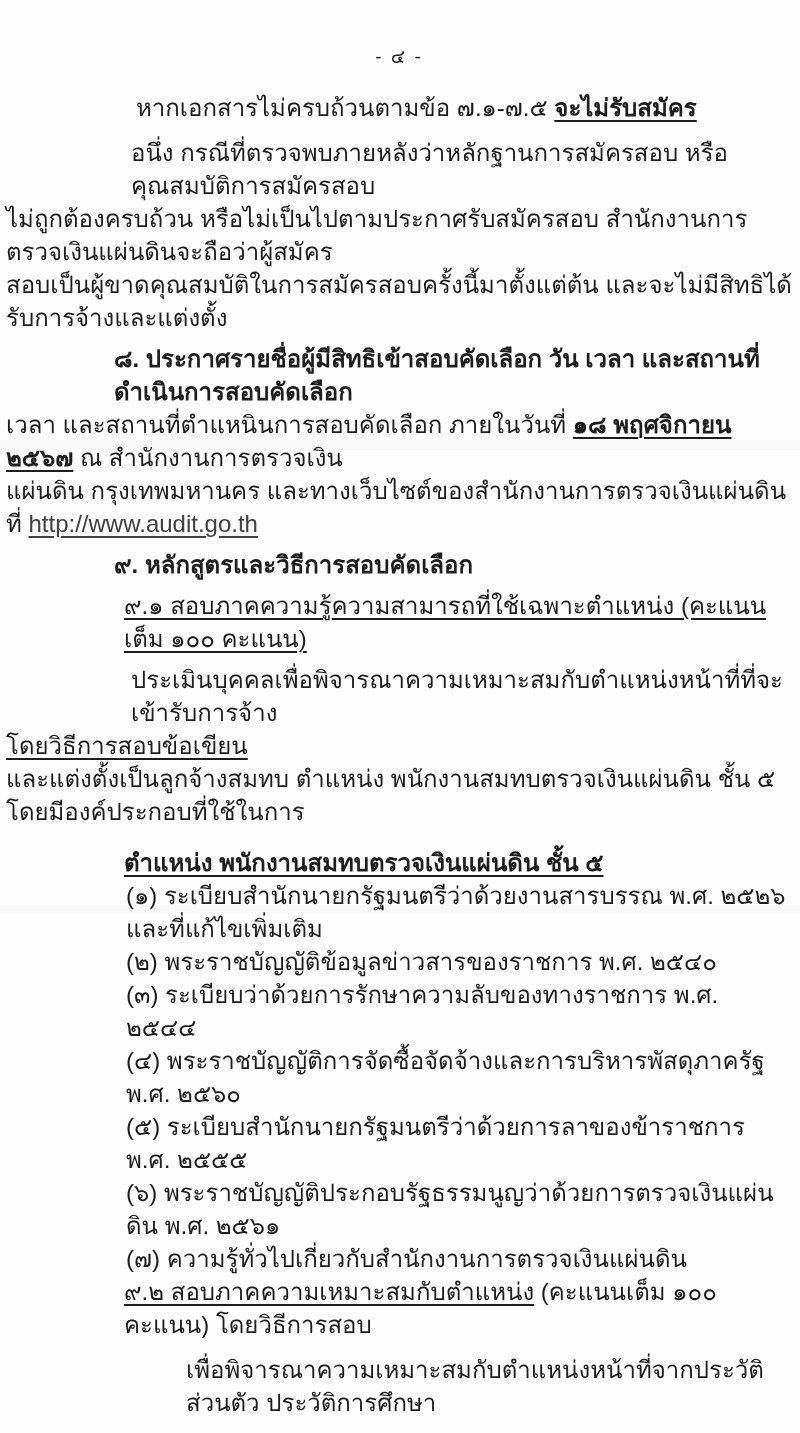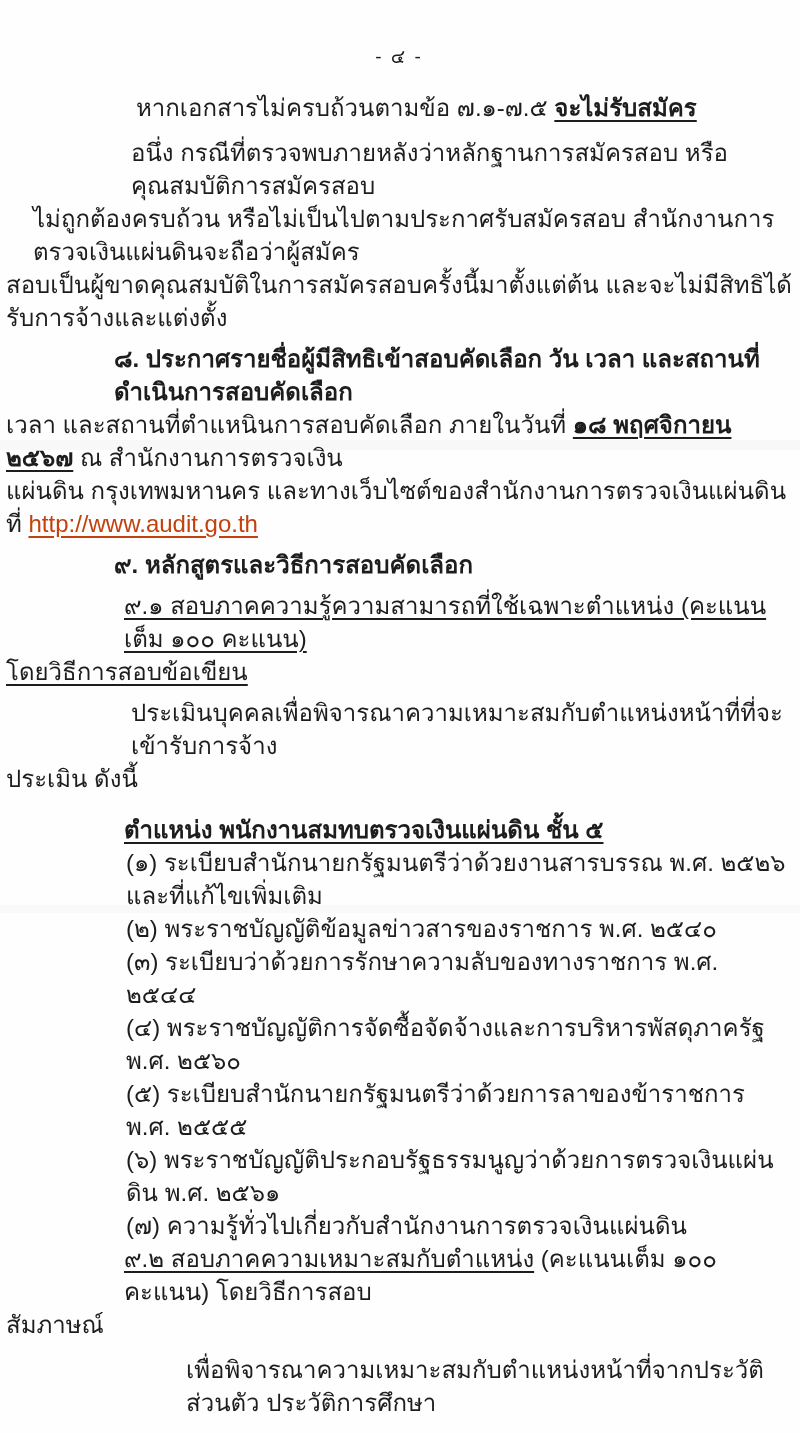--- a/index.html
+++ b/index.html
@@ -61,46 +61,45 @@
   }
   .seg.bold-underline {
     font-weight: bold;
     text-decoration: underline;
     text-underline-offset: 4px;
     text-decoration-thickness: 2px;
   }
   .seg.link {
     text-decoration: underline;
     text-underline-offset: 4px;
-    color: #c2410c;
+    color: #404040;
   }
 </style>
 </head>
 <body>
 
 <div class="page">
   <div class="page-number">- ๔ -</div>
   <div class="doc-body">
       <div class="line" style="padding-left: 130px;"><span class="seg plain">หากเอกสารไม่ครบถ้วนตามข้อ ๗.๑-๗.๕  </span><span class="seg bold-underline">จะไม่รับสมัคร</span></div>
       <div class="line" style="padding-left: 125px; margin-top: 12px;"><span class="seg plain">อนึ่ง กรณีที่ตรวจพบภายหลังว่าหลักฐานการสมัครสอบ หรือคุณสมบัติการสมัครสอบ</span></div>
-      <div class="line" style="padding-left: 0px; margin-left: 27px;"><span class="seg plain">ไม่ถูกต้องครบถ้วน หรือไม่เป็นไปตามประกาศรับสมัครสอบ สำนักงานการตรวจเงินแผ่นดินจะถือว่าผู้สมัคร</span></div>
+      <div class="line" style="padding-left: 0px;"><span class="seg plain">ไม่ถูกต้องครบถ้วน หรือไม่เป็นไปตามประกาศรับสมัครสอบ สำนักงานการตรวจเงินแผ่นดินจะถือว่าผู้สมัคร</span></div>
       <div class="line" style="padding-left: 0px;"><span class="seg plain">สอบเป็นผู้ขาดคุณสมบัติในการสมัครสอบครั้งนี้มาตั้งแต่ต้น และจะไม่มีสิทธิได้รับการจ้างและแต่งตั้ง</span></div>
       <div class="line" style="padding-left: 108px; margin-top: 8px;"><span class="seg bold">๘. ประกาศรายชื่อผู้มีสิทธิเข้าสอบคัดเลือก วัน เวลา และสถานที่ดำเนินการสอบคัดเลือก</span></div>
       <div class="line" style="padding-left: 0px;"><span class="seg plain">เวลา และสถานที่ตำแหนินการสอบคัดเลือก ภายในวันที่ </span><span class="seg bold-underline">๑๘ พฤศจิกายน ๒๕๖๗</span><span class="seg plain"> ณ สำนักงานการตรวจเงิน</span></div>
       <div class="line" style="padding-left: 0px;"><span class="seg plain">แผ่นดิน กรุงเทพมหานคร และทางเว็บไซต์ของสำนักงานการตรวจเงินแผ่นดินที่ </span><span class="seg link">http://www.audit.go.th</span></div>
       <div class="line" style="padding-left: 108px; margin-top: 8px;"><span class="seg bold">๙. หลักสูตรและวิธีการสอบคัดเลือก</span></div>
       <div class="line" style="padding-left: 118px; margin-top: 8px;"><span class="seg underline">๙.๑ สอบภาคความรู้ความสามารถที่ใช้เฉพาะตำแหน่ง (คะแนนเต็ม ๑๐๐ คะแนน)</span></div>
+      <div class="line" style="padding-left: 125px; margin-top: 8px;"><span class="seg plain">ประเมินบุคคลเพื่อพิจารณาความเหมาะสมกับตำแหน่งหน้าที่ที่จะเข้ารับการจ้าง</span></div>
       <div class="line" style="padding-left: 0px;"><span class="seg underline">โดยวิธีการสอบข้อเขียน</span></div>
-      <div class="line" style="padding-left: 125px; margin-top: 8px;"><span class="seg plain">ประเมินบุคคลเพื่อพิจารณาความเหมาะสมกับตำแหน่งหน้าที่ที่จะเข้ารับการจ้าง</span></div>
-      <div class="line" style="padding-left: 0px;"><span class="seg plain">ประเมิน ดังนี้</span></div>
+      <div class="line" style="padding-left: 0px;"><span class="seg plain">และแต่งตั้งเป็นลูกจ้างสมทบ ตำแหน่ง พนักงานสมทบตรวจเงินแผ่นดิน ชั้น ๕  โดยมีองค์ประกอบที่ใช้ในการ</span></div>
       <div class="line" style="padding-left: 118px; margin-top: 18px;"><span class="seg bold-underline">ตำแหน่ง พนักงานสมทบตรวจเงินแผ่นดิน ชั้น ๕</span></div>
       <div class="line" style="padding-left: 120px;"><span class="seg plain">(๑) ระเบียบสำนักนายกรัฐมนตรีว่าด้วยงานสารบรรณ พ.ศ. ๒๕๒๖ และที่แก้ไขเพิ่มเติม</span></div>
       <div class="line" style="padding-left: 120px;"><span class="seg plain">(๒) พระราชบัญญัติข้อมูลข่าวสารของราชการ พ.ศ. ๒๕๔๐</span></div>
       <div class="line" style="padding-left: 120px;"><span class="seg plain">(๓) ระเบียบว่าด้วยการรักษาความลับของทางราชการ พ.ศ. ๒๕๔๔</span></div>
       <div class="line" style="padding-left: 120px;"><span class="seg plain">(๔) พระราชบัญญัติการจัดซื้อจัดจ้างและการบริหารพัสดุภาครัฐ พ.ศ. ๒๕๖๐</span></div>
       <div class="line" style="padding-left: 120px;"><span class="seg plain">(๕) ระเบียบสำนักนายกรัฐมนตรีว่าด้วยการลาของข้าราชการ พ.ศ. ๒๕๕๕</span></div>
       <div class="line" style="padding-left: 120px;"><span class="seg plain">(๖) พระราชบัญญัติประกอบรัฐธรรมนูญว่าด้วยการตรวจเงินแผ่นดิน พ.ศ. ๒๕๖๑</span></div>
       <div class="line" style="padding-left: 120px;"><span class="seg plain">(๗) ความรู้ทั่วไปเกี่ยวกับสำนักงานการตรวจเงินแผ่นดิน</span></div>
       <div class="line" style="padding-left: 118px;"><span class="seg underline">๙.๒ สอบภาคความเหมาะสมกับตำแหน่ง</span><span class="seg plain"> (คะแนนเต็ม ๑๐๐ คะแนน) โดยวิธีการสอบ</span></div>
-      <div class="line" style="padding-left: 0px;"><span class="seg plain">สัมภาษณ์</span></div>
       <div class="line" style="padding-left: 180px; margin-top: 12px;"><span class="seg plain">เพื่อพิจารณาความเหมาะสมกับตำแหน่งหน้าที่จากประวัติส่วนตัว ประวัติการศึกษา</span></div>
     </div>
 </div>
 
 </body></html>

